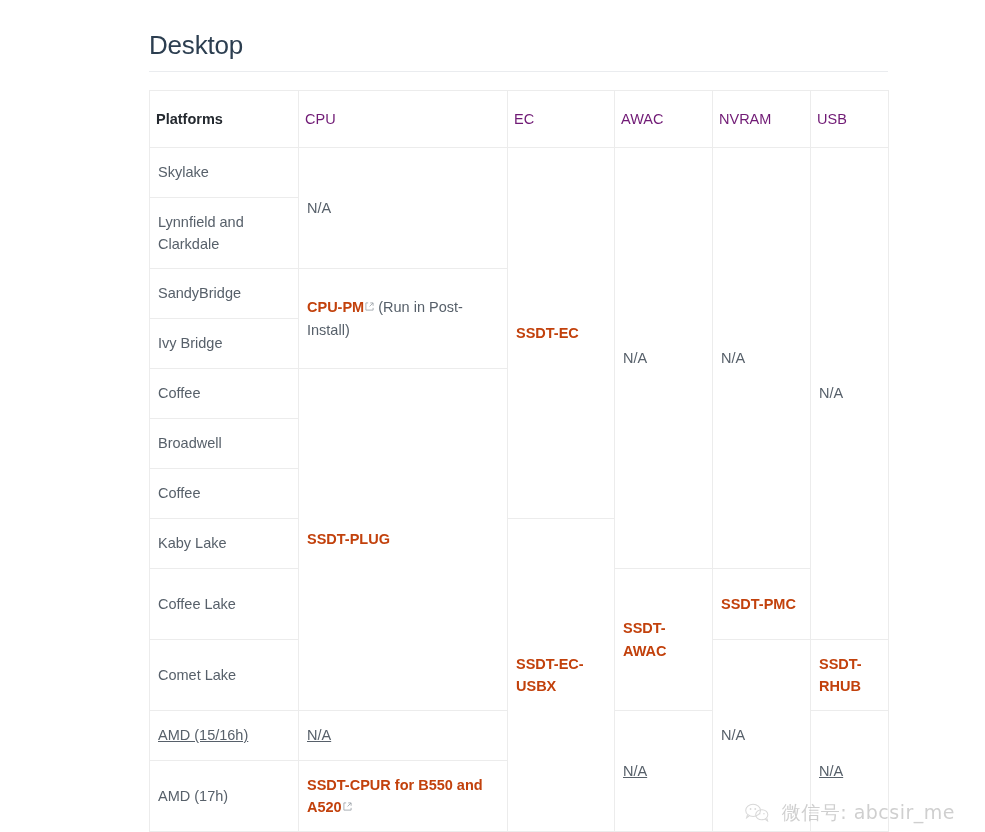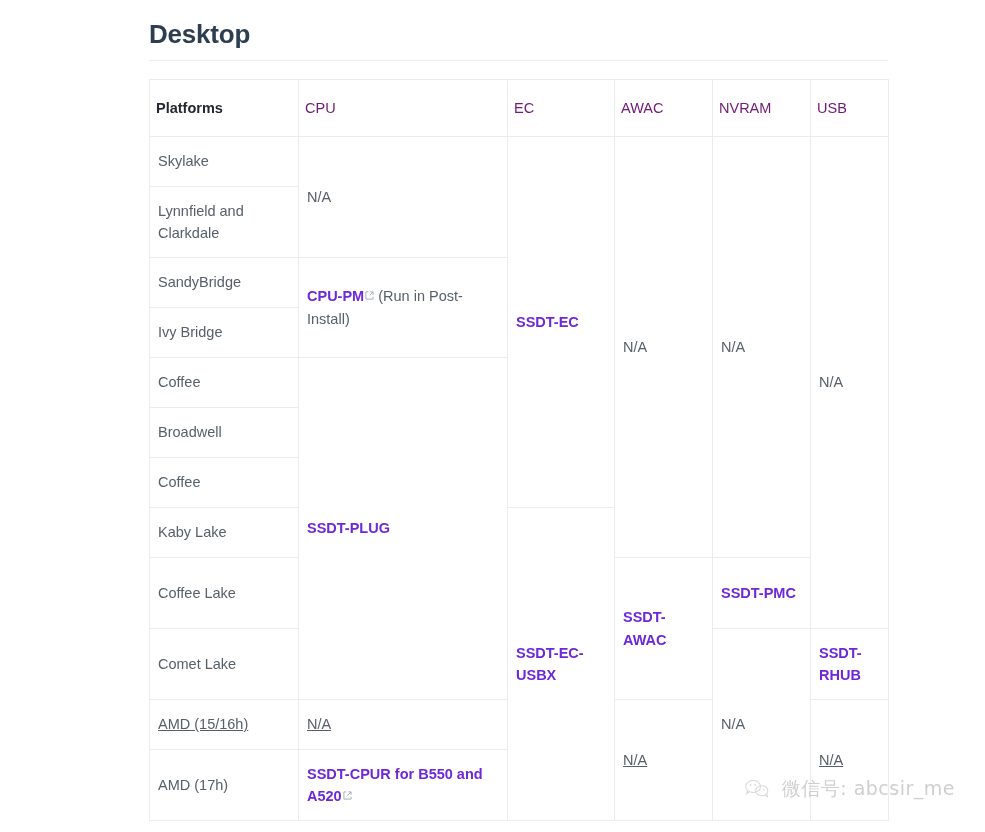--- a/index.html
+++ b/index.html
@@ -18,25 +18,25 @@
 
   .page {
     position: absolute;
     left: 149px;
     top: 0;
     width: 739px;
   }
 
   .page-title {
     font-size: 26px;
-    font-weight: 700;
+    font-weight: 400;
     color: #2c3e50;
     letter-spacing: -0.2px;
     margin: 0;
-    padding-top: 19px;
+    padding-top: 30px;
     padding-bottom: 10px;
     line-height: 1.2;
   }
 
   .title-rule {
     height: 1px;
     background: #eaecef;
     width: 100%;
     margin-bottom: 18px;
   }
@@ -79,21 +79,21 @@
   col.c-ec        { width: 107px; }
   col.c-awac      { width: 98px;  }
   col.c-nvram     { width: 98px;  }
   col.c-usb       { width: 78px;  }
 
   td.platform-cell {
     color: #57606a;
   }
 
   a.link {
-    color: #6d28d9;
+    color: #c2410c;
     text-decoration: none;
     font-weight: 600;
   }
 
   td.cpu-link-cell a.link,
   td.ec-cell a.link,
   td.awac-cell a.link,
   td.nvram-cell a.link,
   td.usb-cell a.link {
     font-weight: 600;
@@ -126,21 +126,21 @@
   tr.r-kaby     td { height: 37px; }
   tr.r-coffee   td { height: 58px; }
   tr.r-comet    td { height: 58px; }
   tr.r-amd15    td { height: 37px; text-decoration: underline; }
   tr.r-amd17    td { height: 58px; }
 
   
   .watermark {
     position: absolute;
     right: 30px;
-    bottom: 30px;
+    bottom: 6px;
     display: flex;
     align-items: center;
     gap: 12px;
     opacity: 0.72;
     pointer-events: none;
     text-align: center;
   }
   .watermark .wm-text {
     font-size: 19px;
     color: #bdbdbd;

